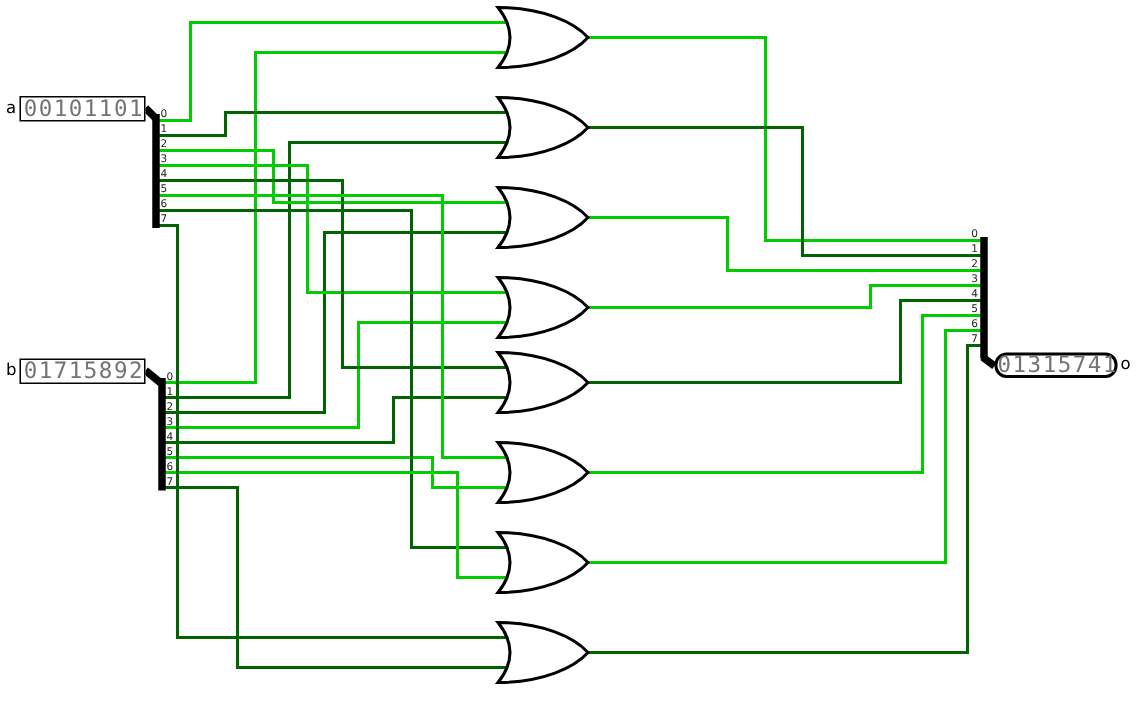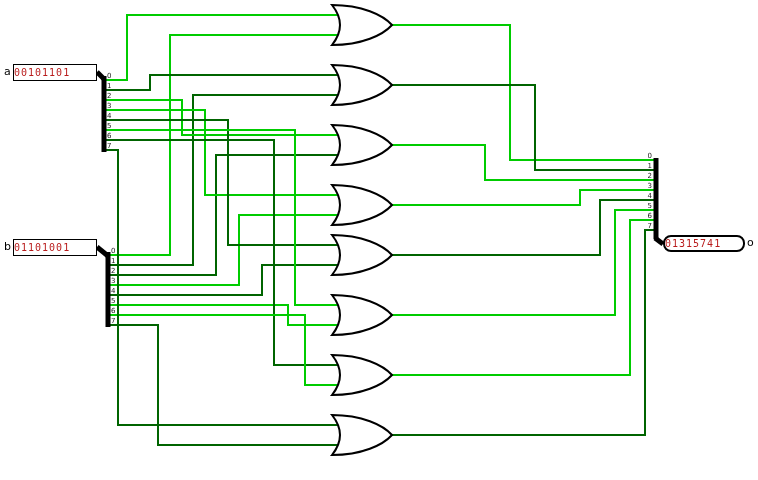--- a/index.html
+++ b/index.html
@@ -1,21 +1,21 @@
 <!DOCTYPE html>
 <html><head>
 <meta charset="utf-8">
 <style>
   html,body{margin:0;padding:0;background:#ffffff;}
   .stage{position:relative;width:758px;height:480px;background:#ffffff;overflow:hidden;
          font-family:"DejaVu Sans",sans-serif;}
   .stage svg{position:absolute;left:0;top:0;}
   .valbox{position:absolute;box-sizing:border-box;height:17px;background:#ffffff;
-          border:1px solid #000;font-family:"DejaVu Sans Mono",monospace;font-size:10px;
-          line-height:15px;text-align:left;letter-spacing:1px;color:#b91c1c;}
+          border:1px solid #000;font-family:"DejaVu Sans Mono",monospace;font-size:15px;
+          line-height:15px;text-align:right;letter-spacing:1px;color:#737373;}
   .valbox.round{border-radius:8px;border-width:2px;line-height:13px;}
   .pin-name{position:absolute;font-size:11px;color:#000;line-height:12px;}
 </style>
 </head>
 <body>
 
 <div class="stage">
 
   <svg width="758" height="480" viewBox="0 0 758 480">
       <polyline points="104,80 127,80 127,15 342,15" fill="none" stroke="#00cc00" stroke-width="2" shape-rendering="crispEdges"></polyline>
@@ -79,18 +79,18 @@
       <text x="652" y="218" font-size="7" fill="#222" text-anchor="end" font-family="&quot;DejaVu Sans&quot;, sans-serif">6</text>
       <text x="107" y="148" font-size="7" fill="#222" text-anchor="start" font-family="&quot;DejaVu Sans&quot;, sans-serif">7</text>
       <text x="111" y="323" font-size="7" fill="#222" text-anchor="start" font-family="&quot;DejaVu Sans&quot;, sans-serif">7</text>
       <text x="652" y="228" font-size="7" fill="#222" text-anchor="end" font-family="&quot;DejaVu Sans&quot;, sans-serif">7</text>
     </svg>
 
   <span class="pin-name" style="left:4px;top:66px">a</span>
   <div class="valbox" style="left:13px;top:64px;width:84px">00101101</div>
 
   <span class="pin-name" style="left:4px;top:241px">b</span>
-  <div class="valbox" style="left:13px;top:239px;width:84px">01101001</div>
+  <div class="valbox" style="left:13px;top:239px;width:84px">01715892</div>
 
   <div class="valbox round" style="left:663px;top:235px;width:82px">01315741</div>
   <span class="pin-name" style="left:747px;top:237px">o</span>
 
 </div>
 
 </body></html>

